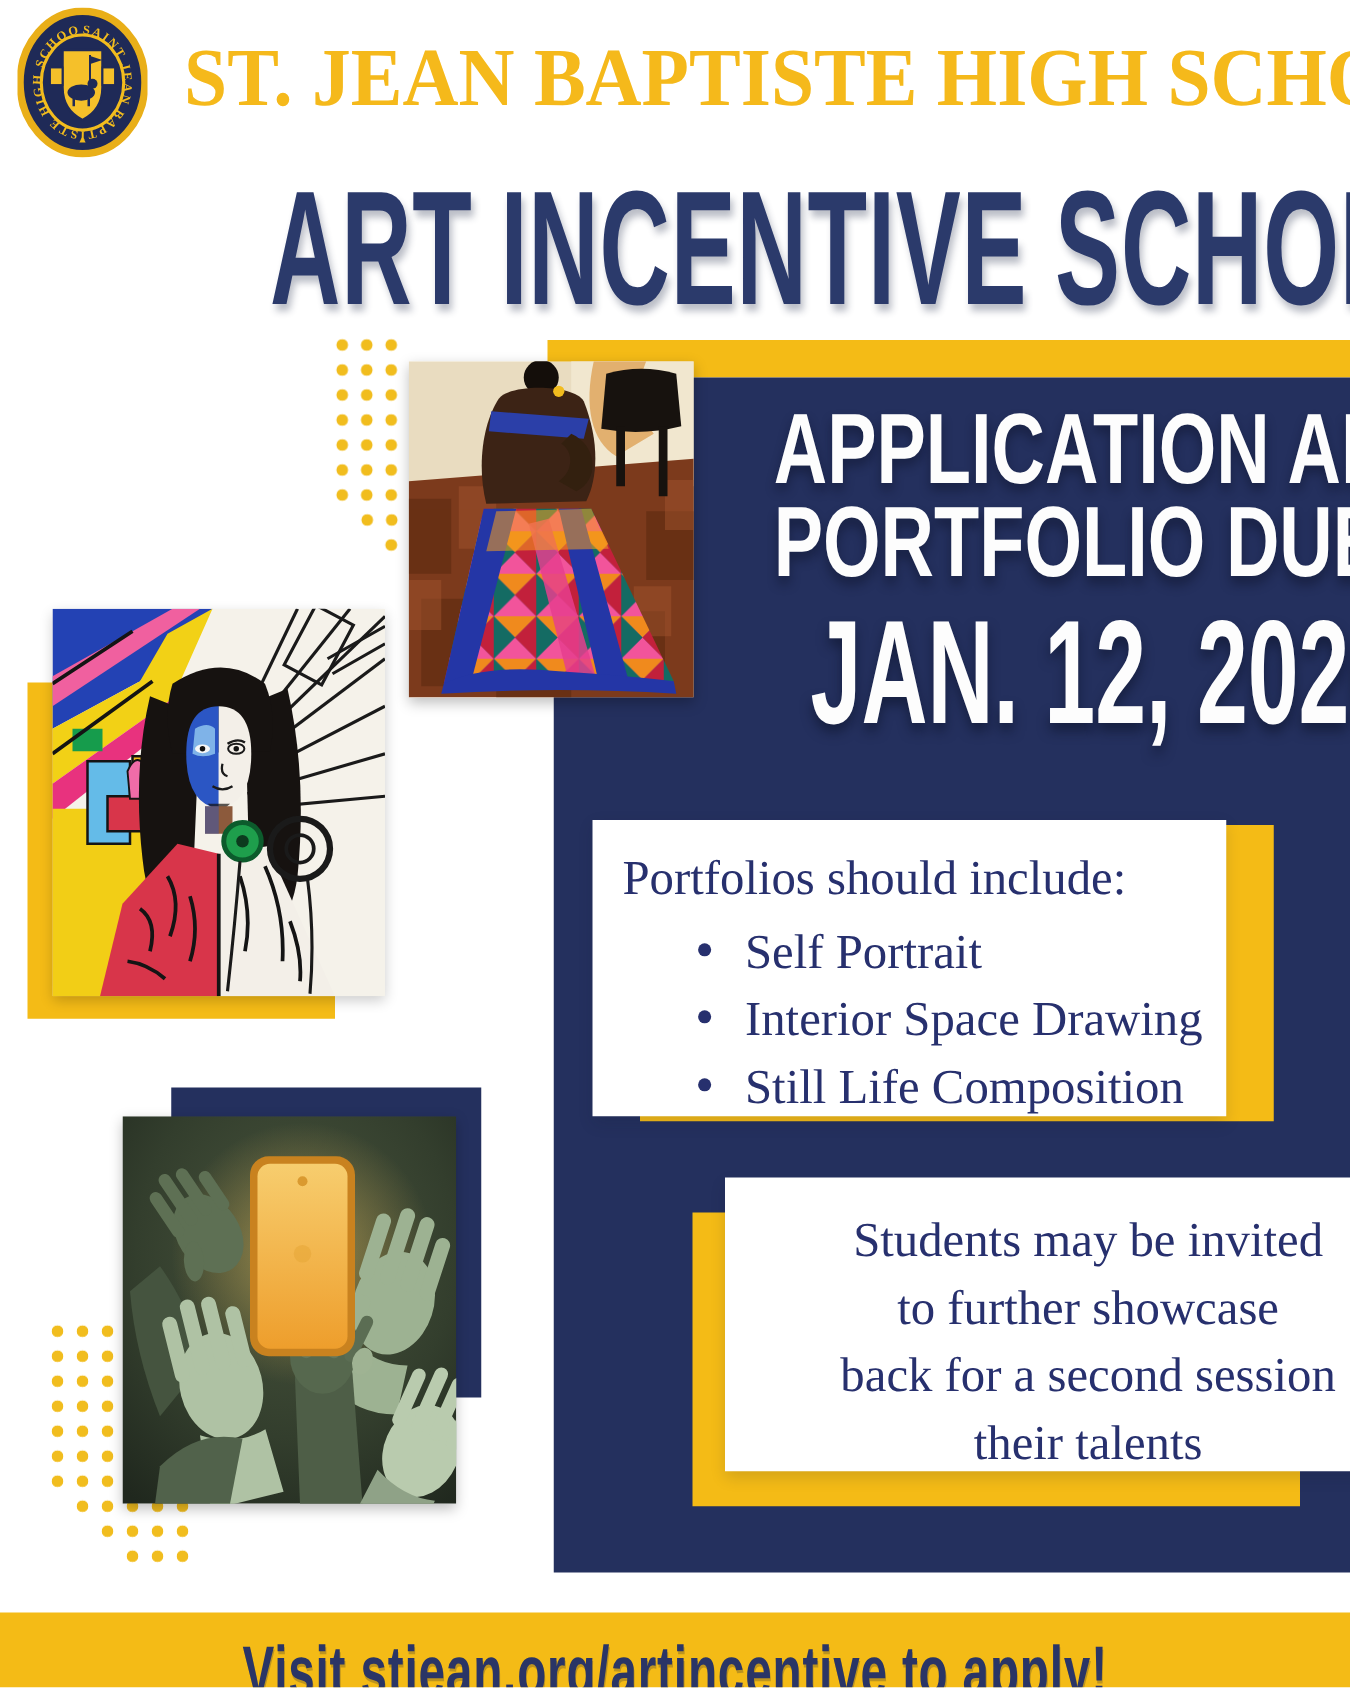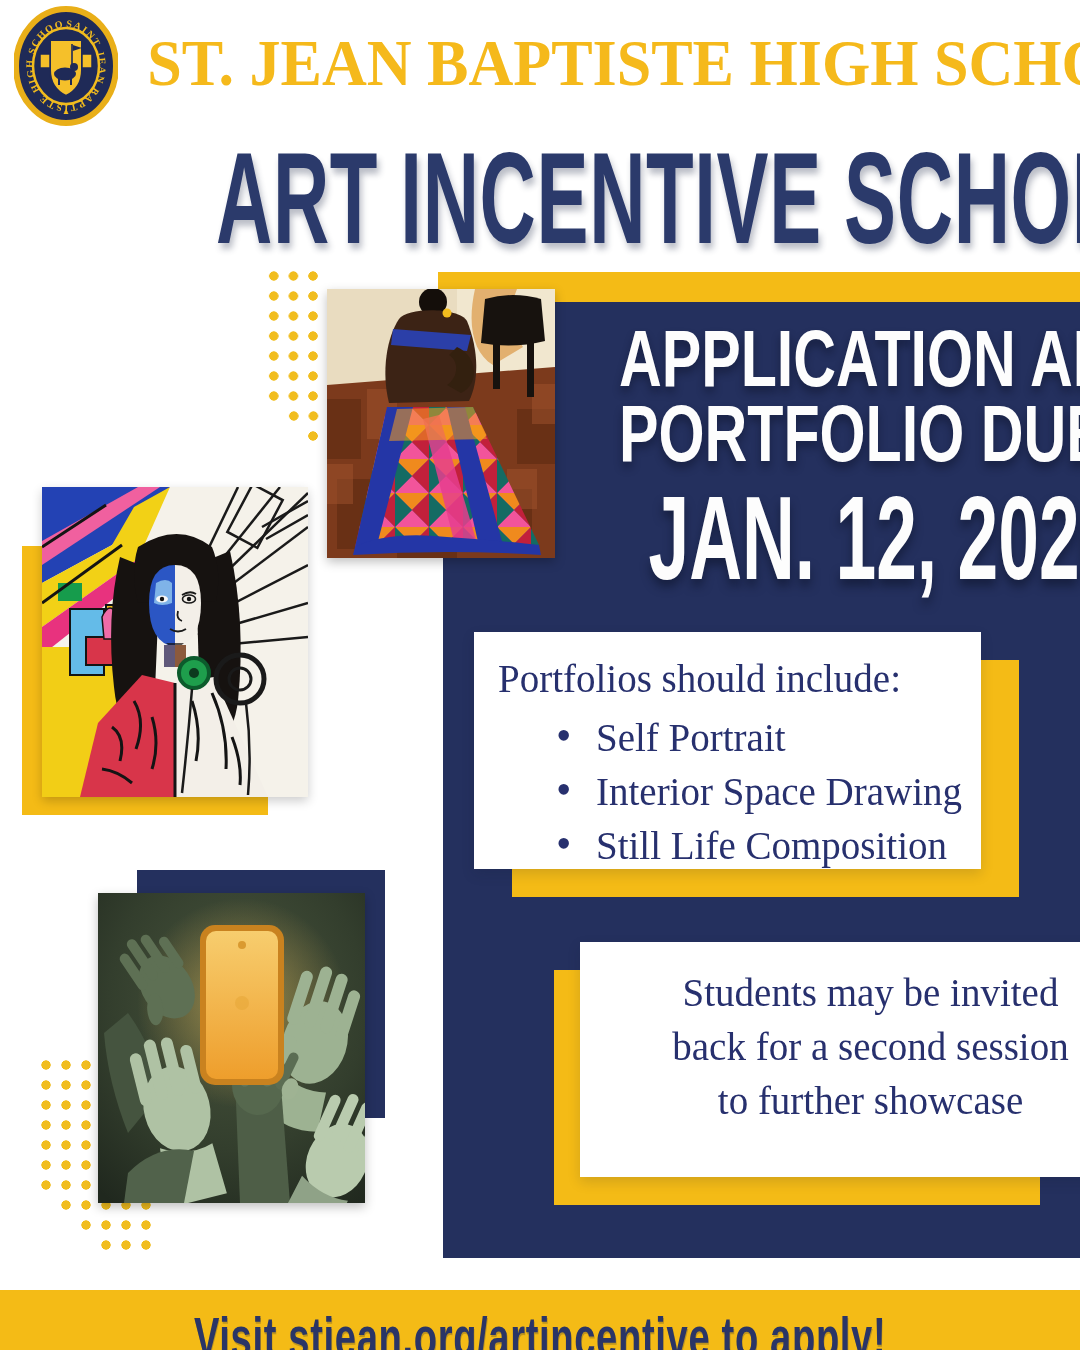--- a/index.html
+++ b/index.html
@@ -23,21 +23,21 @@
   .navy-panel{left:443px;top:302px;width:637px;height:956px;background:#24305E;z-index:1;}
 
   .due-block{left:555px;top:321px;width:492px;text-align:center;color:#FDFDFD;z-index:4;}
   .due-line{font-size:80px;line-height:75px;height:75px;font-weight:bold;white-space:nowrap;
     transform:scaleX(.74);transform-origin:50% 50%;text-shadow:0 6px 10px rgba(10,15,35,.45);}
   .due-date{font-size:118px;line-height:118px;height:120px;margin-top:8px;font-weight:bold;white-space:nowrap;
     transform:scaleX(.62);transform-origin:50% 50%;text-shadow:0 7px 12px rgba(10,15,35,.5);}
 
   
   .card1-shadow{left:512px;top:660px;width:507px;height:237px;background:#F4BB16;z-index:2;}
-  .card1{left:474px;top:632px;width:507px;height:237px;background:#ffffff;z-index:3;
+  .card1{left:474px;top:656px;width:507px;height:237px;background:#ffffff;z-index:3;
     box-sizing:border-box;padding:24px 14px 0 24px;box-shadow:0 5px 12px rgba(20,25,50,.15);}
   .card1 .heading{font-family:"Liberation Serif",serif;font-size:39px;line-height:46px;color:#27306E;}
   .card1 ul{margin:9px 0 0 58px;padding:0;list-style:none;}
   .card1 li{position:relative;font-family:"Liberation Serif",serif;font-size:39px;line-height:54px;
     color:#27306E;padding-left:40px;}
   .card1 li::before{content:"\2022";position:absolute;left:0;top:-2px;font-size:44px;color:#27306E;}
 
   .card2-shadow{left:554px;top:970px;width:486px;height:235px;background:#F4BB16;z-index:2;}
   .card2{left:580px;top:942px;width:581px;height:235px;background:#ffffff;z-index:3;
     display:flex;flex-direction:column;align-items:center;justify-content:flex-start;
@@ -126,22 +126,23 @@
     <ul>
       <li>Self Portrait</li>
       <li>Interior Space Drawing</li>
       <li>Still Life Composition</li>
     </ul>
   </div>
 
   <div class="abs card2-shadow"></div>
   <div class="abs card2">
     <div class="line">Students may be invited</div>
+    <div class="line">to further showcase</div>
     <div class="line">back for a second session</div>
-    <div class="line">to further showcase</div>
+    <div class="line">their talents</div>
   </div>
 
   <div class="abs p1">
     <svg width="228" height="269" viewBox="0 0 228 269">
       <rect width="228" height="269" fill="#E9DCC0"></rect>
       <rect x="130" width="98" height="100" fill="#F1E7CF"></rect>
       <path d="M0,96 L228,78 L228,269 L0,269 Z" fill="#7C3A1C"></path>
       <g fill="#5A2810" opacity=".55">
         <rect x="0" y="110" width="34" height="60"></rect>
           <rect x="10" y="190" width="40" height="70"></rect>

